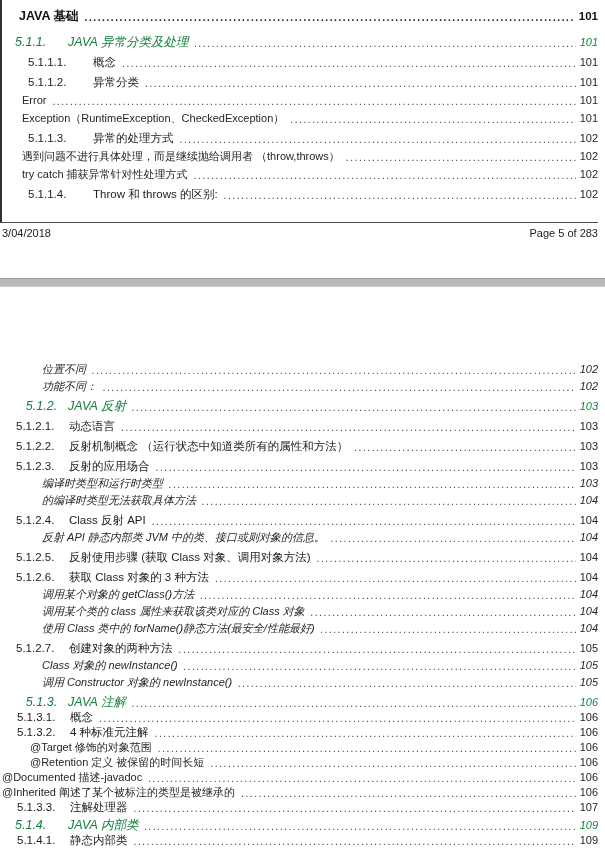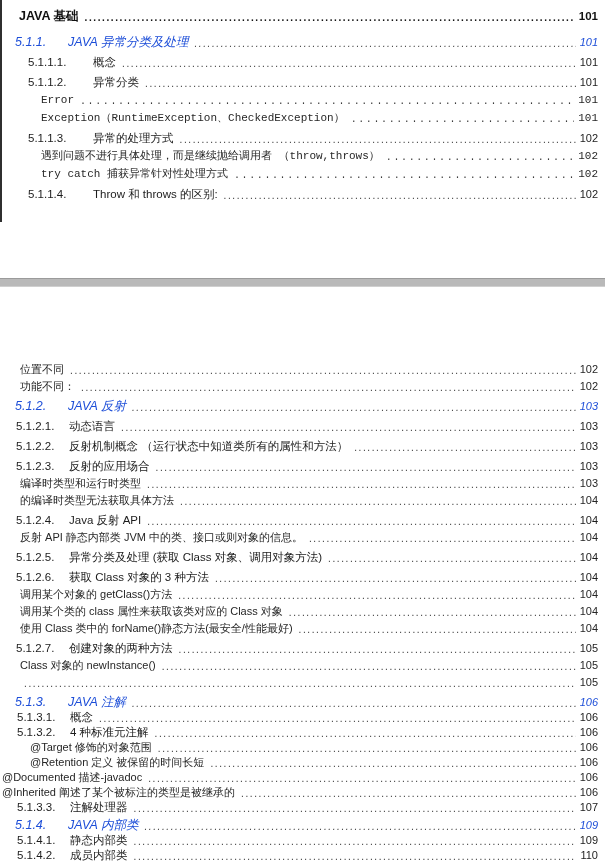--- a/index.html
+++ b/index.html
@@ -47,39 +47,39 @@
     font-size:10px;letter-spacing:1.6px;color:#3a3a3a;
   }
   .pg{flex:0 0 auto;font-size:11px;margin-left:1px;}
 
   
   .h1{height:18px;padding-left:19px;font-size:12.5px;font-weight:bold;color:#111;}
   .h1 .pg{font-weight:bold;font-size:11.5px;}
   .h1 .dots::after{font-weight:bold;color:#161616;}
 
   
-  .h2,.h2c{font-size:12.5px;font-style:italic;color:#1d4ed8;padding-left:15px;}
+  .h2,.h2c{font-size:12.5px;font-style:italic;color:#15803d;padding-left:15px;}
   .h2 .num,.h2c .num{width:53px;}
   .h2 .pg,.h2c .pg{font-style:italic;}
   .page1 .h2{height:26px;}
-  .page2 .h2{height:20px;}
+  .page2 .h2{height:20px;text-align:center;}
   .page2 .h2c{height:18px;}
 
   
   .h3,.h3c{font-size:11.5px;color:#1c1c1c;}
   .page1 .h3{height:20px;padding-left:28px;}
   .page1 .h3 .num{width:65px;}
   .page2 .h3{height:20px;padding-left:16px;}
   .page2 .h3c{height:15px;padding-left:17px;}
   .page2 .h3 .num,.page2 .h3c .num{width:53px;}
 
   
   .body{font-size:11px;color:#262626;}
-  .page1 .body{height:18px;padding-left:41px;font-family:Liberation Mono, monospace;}
-  .page2 .body{height:17px;padding-left:20px;}
+  .page1 .body{height:18px;padding-left:22px;}
+  .page2 .body{height:17px;padding-left:42px;font-style:italic;}
 
   
   .at1,.at0{font-size:11px;color:#262626;height:15px;}
   .at1{padding-left:30px;}
   .at0{padding-left:2px;}
 
   
   .footer{margin-top:21px;}
   .footer-rule{border-top:1.5px solid var(--rule,#4a4a4a);margin-right:7px;}
   .footer-row{
@@ -156,20 +156,27 @@
     <span class="dots"></span>
     <span class="pg">102</span>
   </div>
       <div class="row h3">
     <span class="num">5.1.1.4.</span>
     <span class="title">Throw 和 throws 的区别:</span>
     <span class="dots"></span>
     <span class="pg">102</span>
   </div>
     </div>
+  <div class="footer">
+    <div class="footer-rule"></div>
+    <div class="footer-row">
+      <span>3/04/2018</span>
+      <span>Page 5 of 283</span>
+    </div>
+  </div>
 </div>
 
 <div class="separator"></div>
 
 <div class="page page2">
   <div class="toc">
       <div class="row body">
 
     <span class="title">位置不同</span>
     <span class="dots"></span>
@@ -212,33 +219,33 @@
     <span class="pg">103</span>
   </div>
       <div class="row body">
 
     <span class="title">的编译时类型无法获取具体方法</span>
     <span class="dots"></span>
     <span class="pg">104</span>
   </div>
       <div class="row h3">
     <span class="num">5.1.2.4.</span>
-    <span class="title">Java 反射 API</span>
+    <span class="title">Class 反射 API</span>
     <span class="dots"></span>
     <span class="pg">104</span>
   </div>
       <div class="row body">
 
     <span class="title">反射 API 静态内部类 JVM 中的类、接口或则对象的信息。</span>
     <span class="dots"></span>
     <span class="pg">104</span>
   </div>
       <div class="row h3">
     <span class="num">5.1.2.5.</span>
-    <span class="title">异常分类及处理 (获取 Class 对象、调用对象方法)</span>
+    <span class="title">反射使用步骤 (获取 Class 对象、调用对象方法)</span>
     <span class="dots"></span>
     <span class="pg">104</span>
   </div>
       <div class="row h3">
     <span class="num">5.1.2.6.</span>
     <span class="title">获取 Class 对象的 3 种方法</span>
     <span class="dots"></span>
     <span class="pg">104</span>
   </div>
       <div class="row body">
@@ -266,20 +273,21 @@
     <span class="pg">105</span>
   </div>
       <div class="row body">
 
     <span class="title">Class 对象的 newInstance()</span>
     <span class="dots"></span>
     <span class="pg">105</span>
   </div>
       <div class="row body">
 
+    <span class="title">调用 Constructor 对象的 newInstance()</span>
     <span class="dots"></span>
     <span class="pg">105</span>
   </div>
       <div class="row h2">
     <span class="num">5.1.3.</span>
     <span class="title">JAVA 注解</span>
     <span class="dots"></span>
     <span class="pg">106</span>
   </div>
       <div class="row h3c">
@@ -329,20 +337,14 @@
     <span class="title">JAVA 内部类</span>
     <span class="dots"></span>
     <span class="pg">109</span>
   </div>
       <div class="row h3c">
     <span class="num">5.1.4.1.</span>
     <span class="title">静态内部类</span>
     <span class="dots"></span>
     <span class="pg">109</span>
   </div>
-      <div class="row h3c">
-    <span class="num">5.1.4.2.</span>
-    <span class="title">成员内部类</span>
-    <span class="dots"></span>
-    <span class="pg">110</span>
-  </div>
     </div>
 </div>
 
 </body></html>

